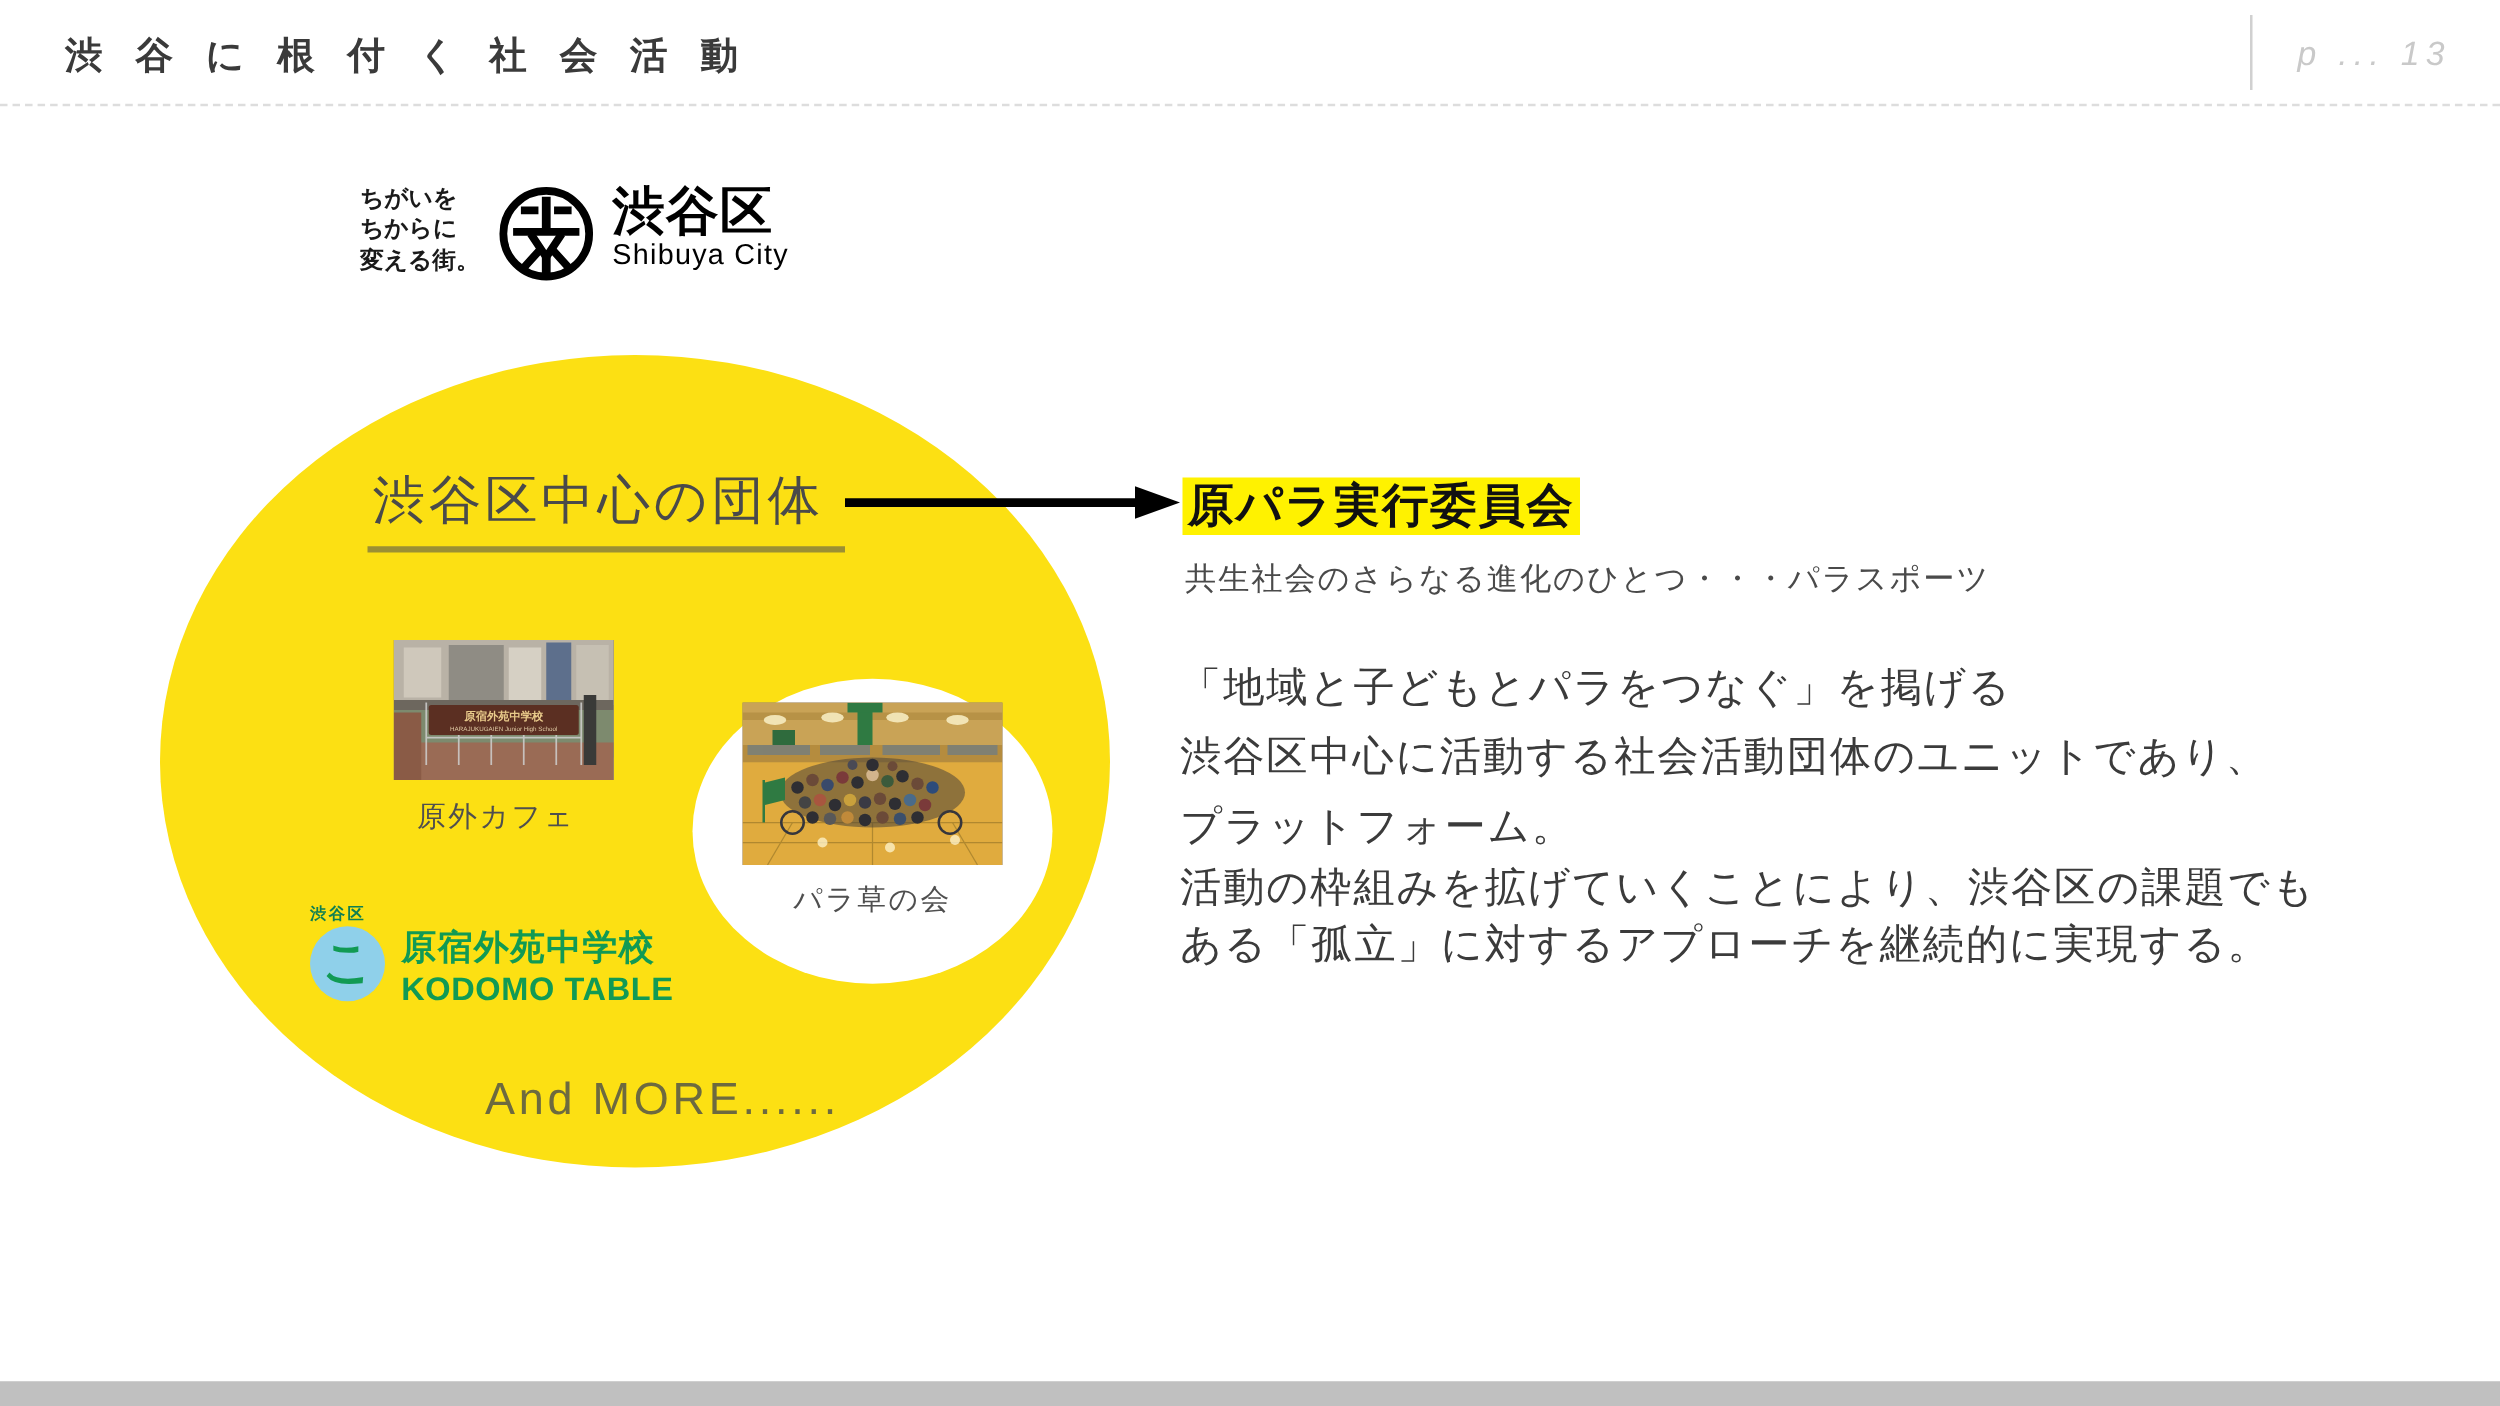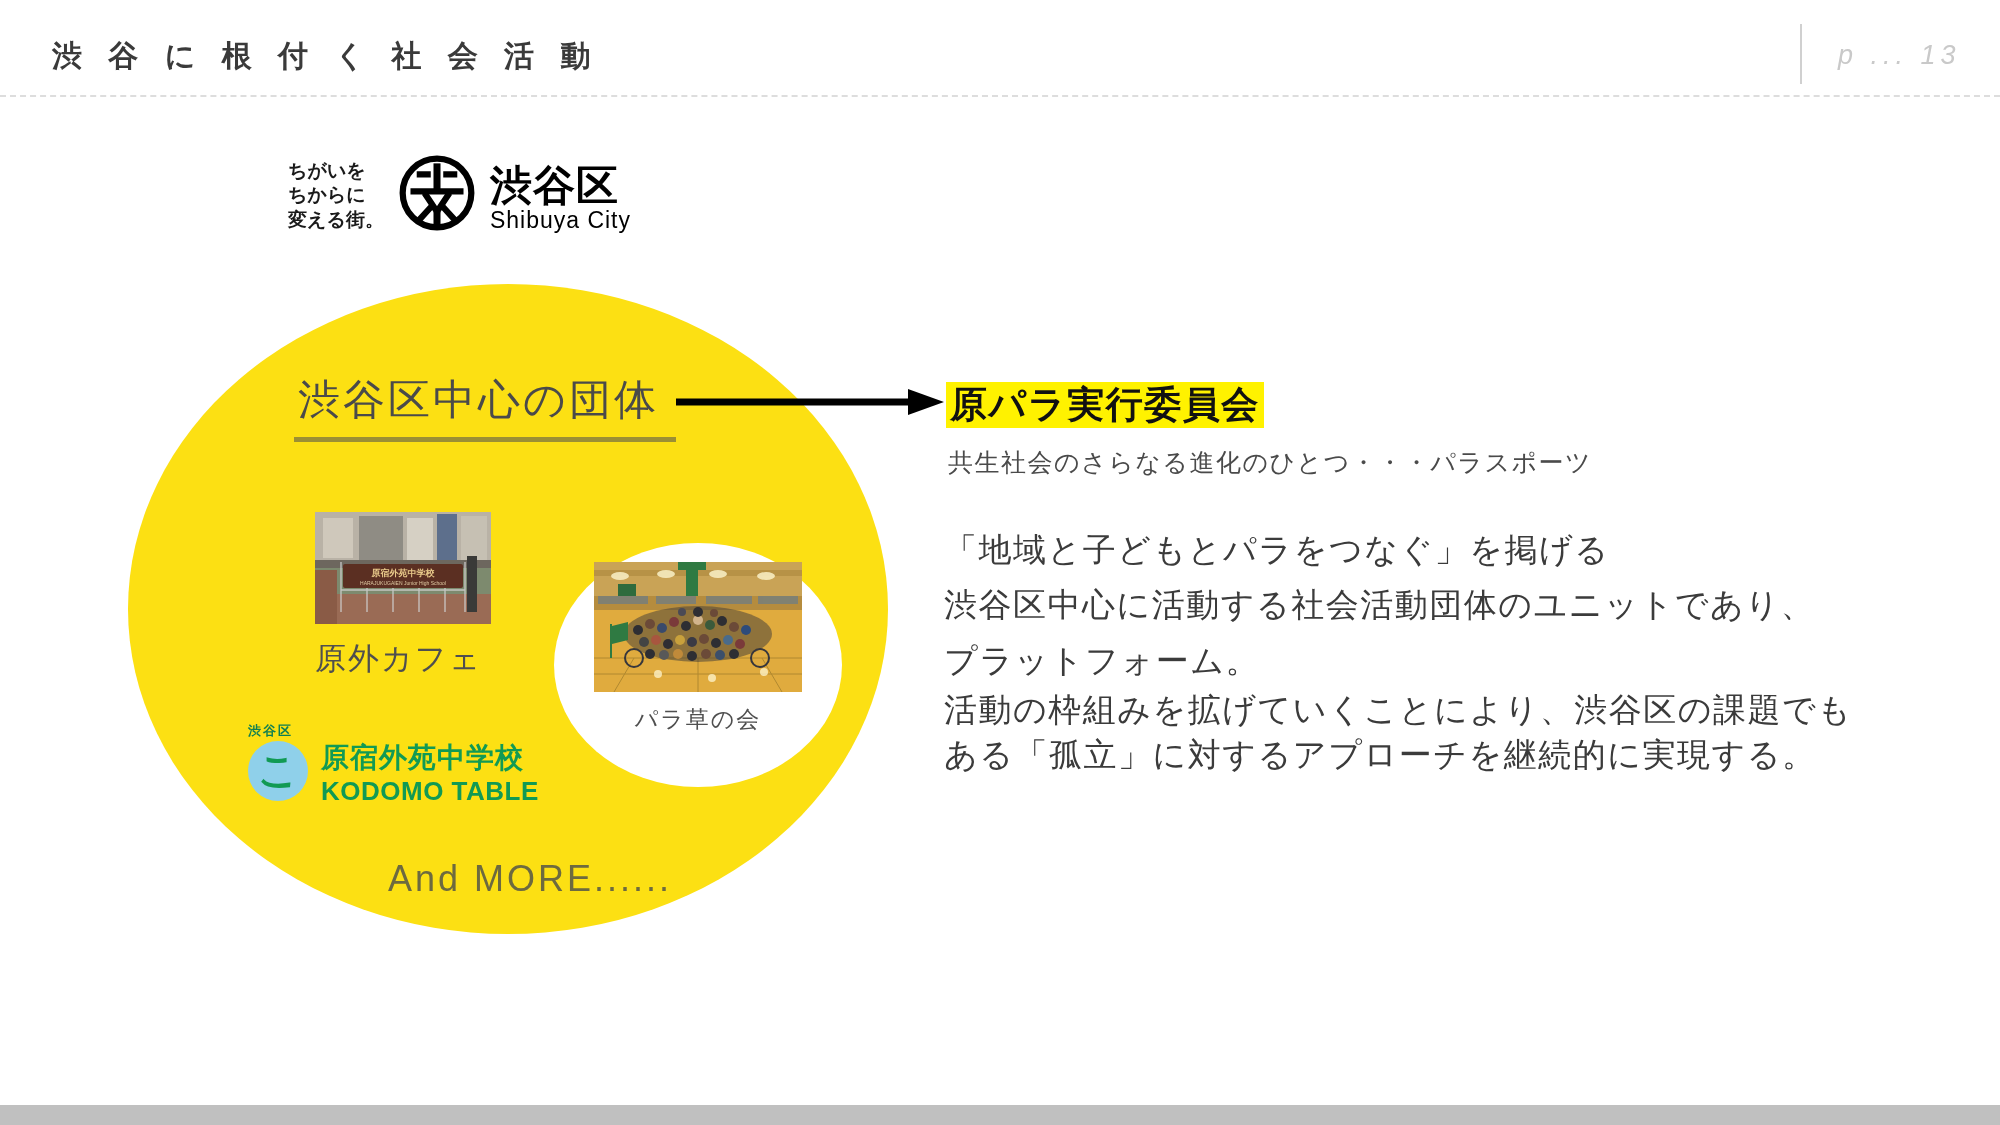--- a/index.html
+++ b/index.html
@@ -18,21 +18,20 @@
     background: #ffffff;
     overflow: hidden;
   }
 
   
   #header-bar {
     position: absolute;
     left: 0; top: 0;
     width: 1663px;
     height: 84px;
-    margin-top: 12px;
   }
   #header-title {
     position: absolute;
     left: 52px;
     top: 24px;
     font-size: 30px;
     font-weight: 700;
     color: #3a3a3a;
     letter-spacing: 9px;
     white-space: nowrap;
@@ -65,21 +64,21 @@
   }
 
   
   #shibuya-logo {
     position: absolute;
     left: 288px;
     top: 148px;
     width: 400px;
     height: 84px;
     display: flex;
-    align-items: flex-end;
+    align-items: flex-start;
     gap: 14px;
   }
   #shibuya-tagline {
     font-size: 19px;
     line-height: 1.28;
     font-weight: 700;
     color: #1a1a1a;
     letter-spacing: 0px;
     white-space: nowrap;
   }
@@ -172,21 +171,21 @@
     overflow: hidden;
     background: #8d7f6e;
   }
   #photo-haragai {
     width: 176px;
     height: 112px;
   }
   .org-label {
     margin-top: 14px;
     text-align: center;
-    font-size: 31px;
+    font-size: 23px;
     color: #4f4f4f;
     letter-spacing: 2px;
     white-space: nowrap;
   }
 
   
   #white-circle {
     position: absolute;
     left: 554px;
     top: 543px;

